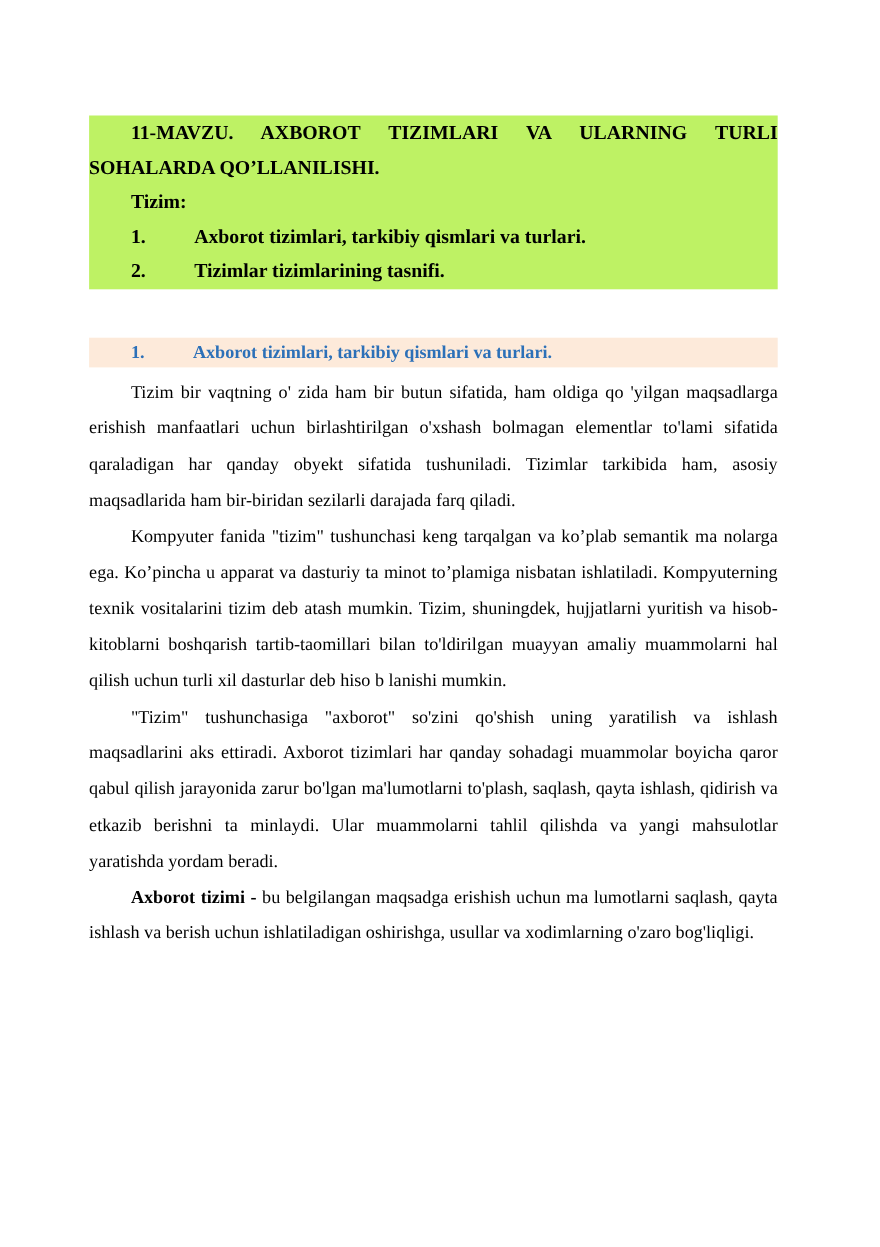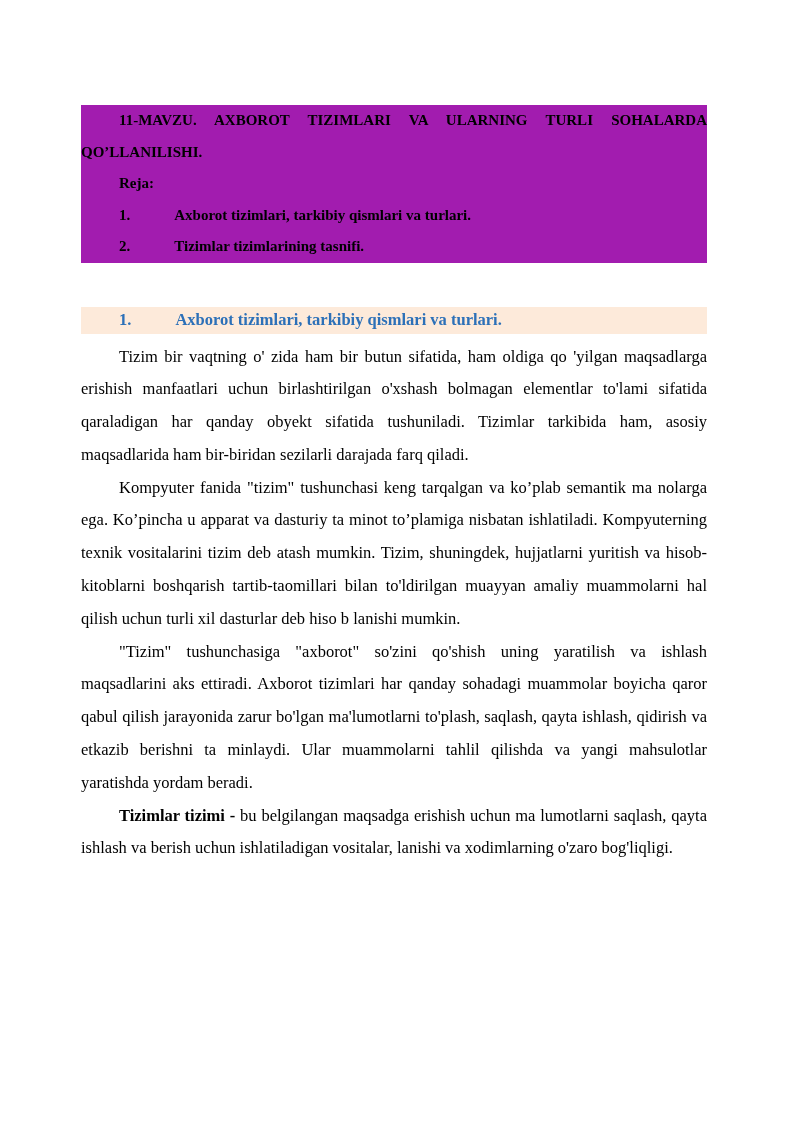--- a/index.html
+++ b/index.html
@@ -13,23 +13,23 @@
     height: 1134px;
     background: #ffffff;
     box-sizing: border-box;
     padding: 105px 93px 0 81px;
     font-family: "Liberation Serif", "DejaVu Serif", serif;
     color: #000000;
     overflow: hidden;
   }
   
   .header-block {
-    background: #a21caf;
+    background: #bef264;
     line-height: 31.5px;
-    font-size: 15px;
+    font-size: 18px;
     font-weight: bold;
   }
   .header-block p {
     margin: 0;
     text-align: justify;
     text-indent: 38px;
   }
   .title {
     text-align: justify;
   }
@@ -66,29 +66,29 @@
     font-weight: bold;
   }
 </style>
 </head>
 <body>
 
 <div class="page">
 
   <div class="header-block">
     <p class="title">11-MAVZU. AXBOROT TIZIMLARI VA ULARNING TURLI SOHALARDA QO’LLANILISHI.</p>
-    <p>Reja:</p>
+    <p>Tizim:</p>
     <p><span>1.</span><span class="tab"></span><span>Axborot tizimlari, tarkibiy qismlari va turlari.</span></p>
     <p><span>2.</span><span class="tab"></span><span>Tizimlar tizimlarining tasnifi.</span></p>
   </div>
 
   <div class="section-heading">
     <span class="heading-num">1.</span><span class="tab"></span><span class="heading-text">Axborot tizimlari, tarkibiy qismlari va turlari.</span>
   </div>
 
   <div class="body-text">
     <p>Tizim bir vaqtning o' zida ham bir butun sifatida, ham oldiga qo 'yilgan maqsadlarga erishish manfaatlari uchun birlashtirilgan o'xshash bolmagan elementlar to'lami sifatida qaraladigan har qanday obyekt sifatida tushuniladi. Tizimlar tarkibida ham, asosiy maqsadlarida ham bir-biridan sezilarli darajada farq qiladi.</p>
     <p>Kompyuter fanida "tizim" tushunchasi keng tarqalgan va ko’plab semantik ma nolarga ega. Ko’pincha u apparat va dasturiy ta minot to’plamiga nisbatan ishlatiladi. Kompyuterning texnik vositalarini tizim deb atash mumkin. Tizim, shuningdek, hujjatlarni yuritish va hisob-kitoblarni boshqarish tartib-taomillari bilan to'ldirilgan muayyan amaliy muammolarni hal qilish uchun turli xil dasturlar deb hiso b lanishi mumkin.</p>
     <p>"Tizim" tushunchasiga "axborot" so'zini qo'shish uning yaratilish va ishlash maqsadlarini aks ettiradi. Axborot tizimlari har qanday sohadagi muammolar boyicha qaror qabul qilish jarayonida zarur bo'lgan ma'lumotlarni to'plash, saqlash, qayta ishlash, qidirish va etkazib berishni ta minlaydi. Ular muammolarni tahlil qilishda va yangi mahsulotlar yaratishda yordam beradi.</p>
-    <p><b>Tizimlar tizimi - </b><span>bu belgilangan maqsadga erishish uchun ma lumotlarni saqlash, qayta ishlash va berish uchun ishlatiladigan vositalar, lanishi va xodimlarning o'zaro bog'liqligi.</span></p>
+    <p><b>Axborot tizimi - </b><span>bu belgilangan maqsadga erishish uchun ma lumotlarni saqlash, qayta ishlash va berish uchun ishlatiladigan oshirishga, usullar va xodimlarning o'zaro bog'liqligi.</span></p>
   </div>
 
 </div>
 
 </body></html>

